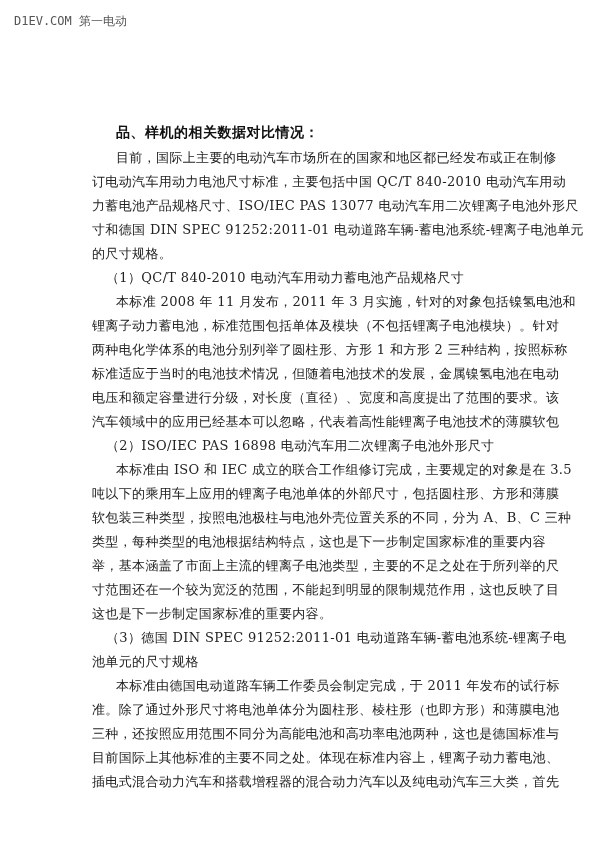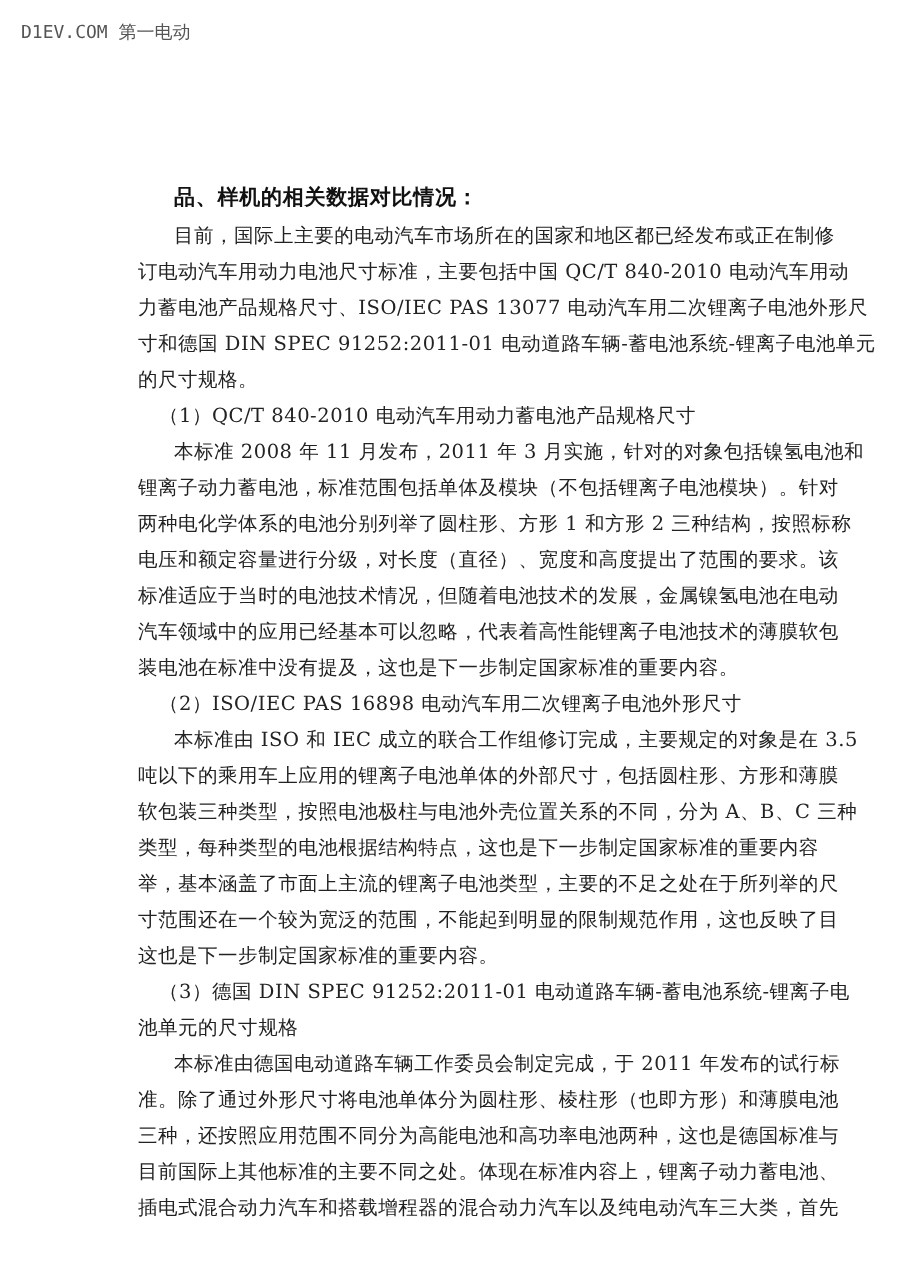--- a/index.html
+++ b/index.html
@@ -31,24 +31,23 @@
   </div>
 
   <div class="para">
     <span class="line" style="padding-left:14px">（1）QC/T 840-2010 电动汽车用动力蓄电池产品规格尺寸</span>
   </div>
 
   <div class="para">
     <span class="line" style="padding-left:24px">本标准 2008 年 11 月发布，2011 年 3 月实施，针对的对象包括镍氢电池和</span>
     <span class="line">锂离子动力蓄电池，标准范围包括单体及模块（不包括锂离子电池模块）。针对</span>
     <span class="line">两种电化学体系的电池分别列举了圆柱形、方形 1 和方形 2 三种结构，按照标称</span>
+    <span class="line">标准适应于当时的电池技术情况，但随着电池技术的发展，金属镍氢电池在电动</span>
     <span class="line">电压和额定容量进行分级，对长度（直径）、宽度和高度提出了范围的要求。该</span>
-    <span class="line">标准适应于当时的电池技术情况，但随着电池技术的发展，金属镍氢电池在电动</span>
     <span class="line">汽车领域中的应用已经基本可以忽略，代表着高性能锂离子电池技术的薄膜软包</span>
-    <span class="line">装电池在标准中没有提及，这也是下一步制定国家标准的重要内容。</span>
   </div>
 
   <div class="para">
     <span class="line" style="padding-left:14px">（2）ISO/IEC PAS 16898 电动汽车用二次锂离子电池外形尺寸</span>
   </div>
 
   <div class="para">
     <span class="line" style="padding-left:24px">本标准由 ISO 和 IEC 成立的联合工作组修订完成，主要规定的对象是在 3.5</span>
     <span class="line">吨以下的乘用车上应用的锂离子电池单体的外部尺寸，包括圆柱形、方形和薄膜</span>
     <span class="line">软包装三种类型，按照电池极柱与电池外壳位置关系的不同，分为 A、B、C 三种</span>

